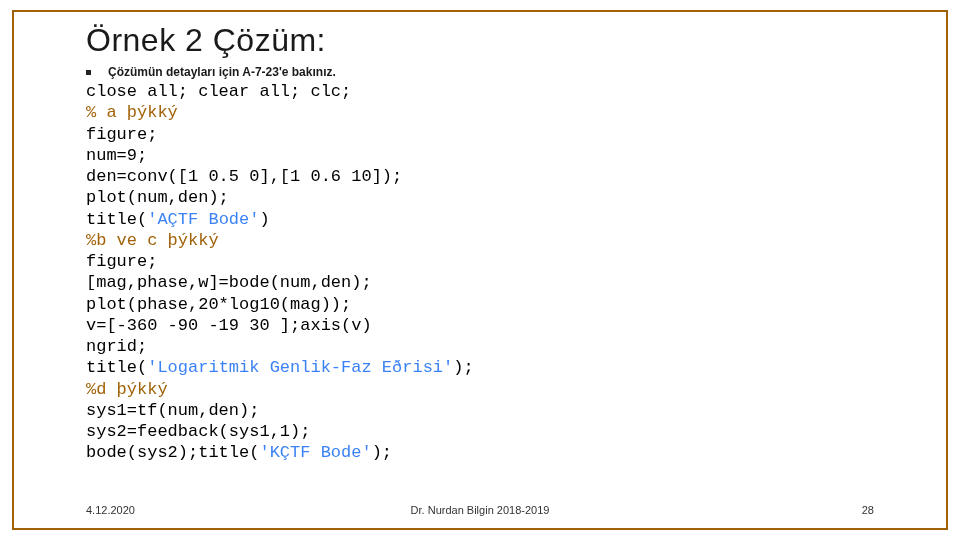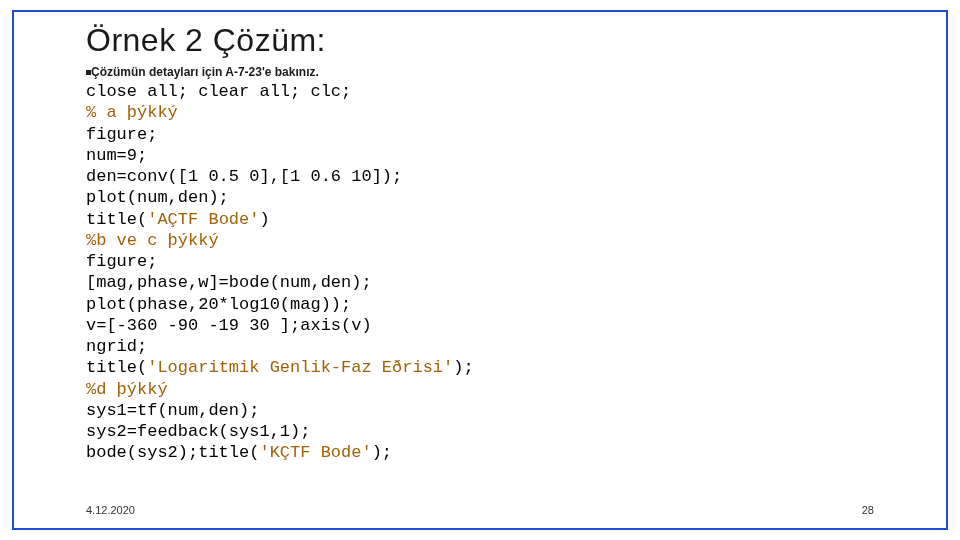--- a/index.html
+++ b/index.html
@@ -9,38 +9,38 @@
     background: #ffffff;
     font-family: Arial, Helvetica, sans-serif;
     position: relative;
   }
   .slide-frame {
     position: absolute;
     top: 10px;
     left: 12px;
     right: 12px;
     bottom: 10px;
-    border: 2px solid #1d4ed8;
+    border: 2px solid #a16207;
     padding: 10px 0 0 0;
   }
   .content {
     padding: 0 72px;
   }
   .title {
     font-family: "Segoe UI", "Arial", sans-serif;
     font-size: 32px;
     font-weight: 400;
     color: #1a1a1a;
     letter-spacing: 0.5px;
     margin-bottom: 6px;
   }
   .bullet-row {
     display: flex;
     align-items: center;
-    gap: 0;
+    gap: 17px;
     margin-bottom: 2px;
   }
   .bullet {
     width: 5px;
     height: 5px;
     background: #222;
     display: inline-block;
   }
   .subtext {
     font-family: "Segoe UI", Arial, sans-serif;
@@ -49,21 +49,21 @@
     color: #1a1a1a;
   }
   .code {
     font-family: "Courier New", Courier, monospace;
     font-size: 17px;
     line-height: 1.25;
     color: #000;
     white-space: pre;
   }
   .code .comment { color: #a16207; }
-  .code .string  { color: #a16207; }
+  .code .string  { color: #3b82f6; }
   .footer {
     position: absolute;
     left: 72px;
     right: 72px;
     bottom: 12px;
     display: flex;
     justify-content: space-between;
     align-items: flex-start;
     font-family: "Segoe UI", Arial, sans-serif;
     font-size: 11px;
@@ -101,15 +101,16 @@
 <span>title(</span><span class="string">'Logaritmik Genlik-Faz Eðrisi'</span><span>);</span>
 <span class="comment">%d þýkký</span>
 <span>sys1=tf(num,den);</span>
 <span>sys2=feedback(sys1,1);</span>
 <span>bode(sys2);title(</span><span class="string">'KÇTF Bode'</span><span>);</span></div>
 
   </div>
 
   <div class="footer">
     <span>4.12.2020</span>
+    <span class="center">Dr. Nurdan Bilgin 2018-2019</span>
     <span class="right">28</span>
   </div>
 </div>
 
 </body></html>

